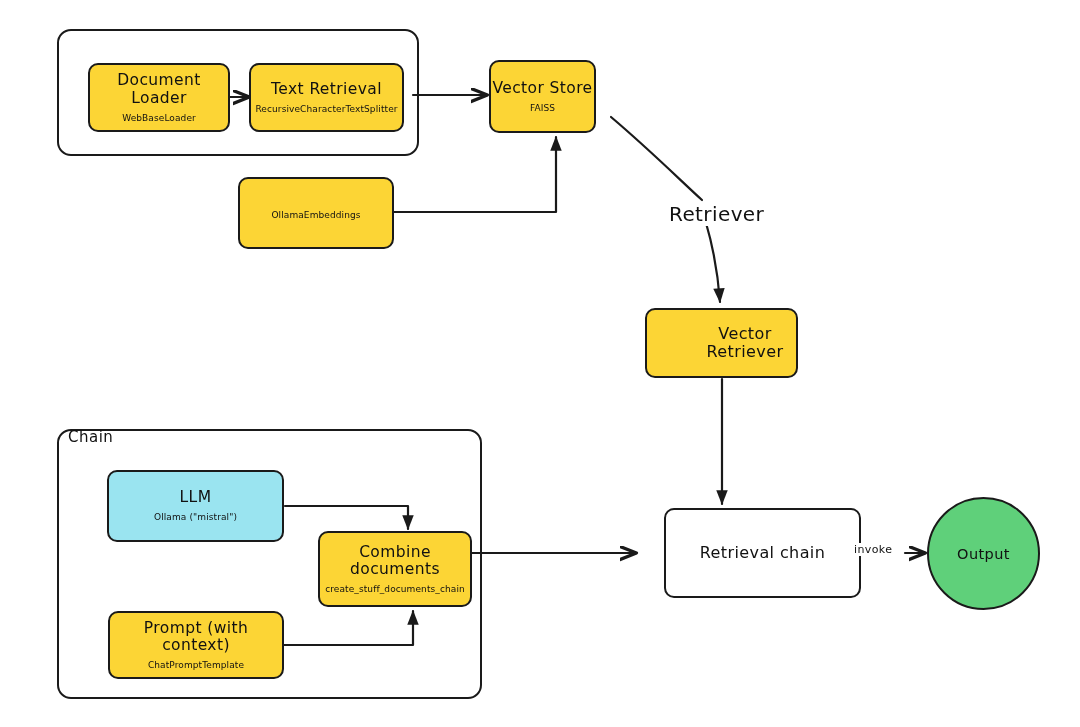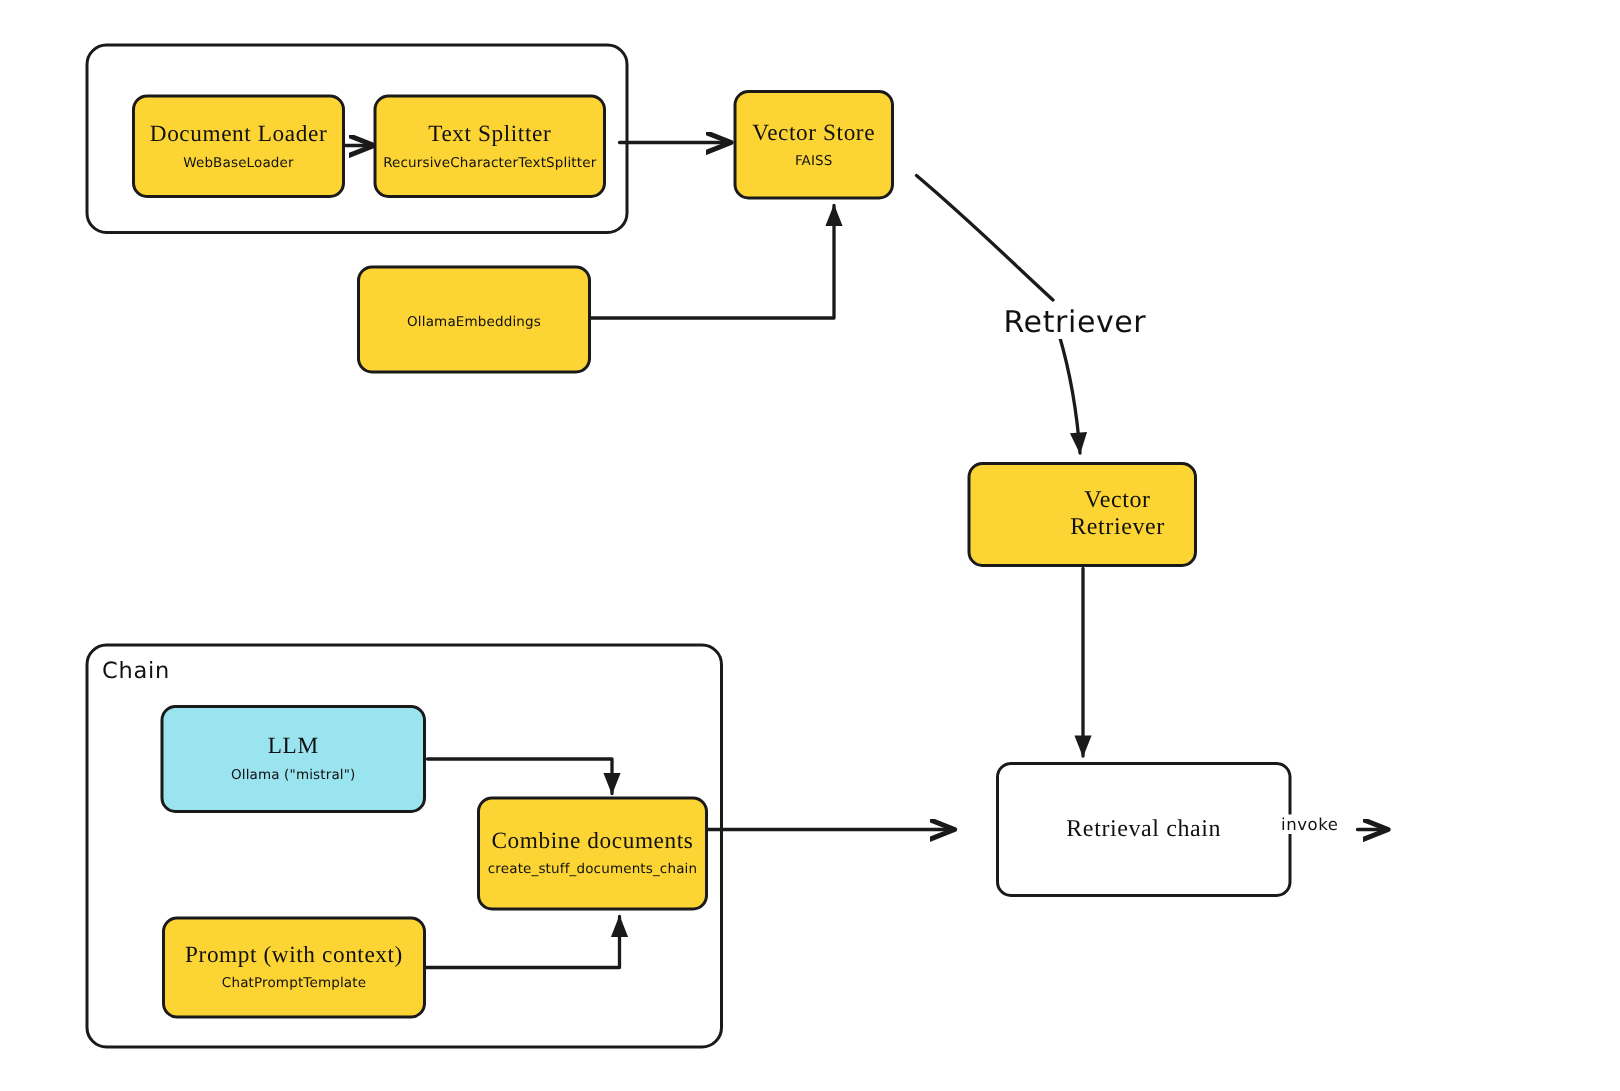--- a/index.html
+++ b/index.html
@@ -5,21 +5,21 @@
   html,body{margin:0;padding:0;background:#ffffff;}
   body{width:1080px;height:727px;overflow:hidden;
        font-family:"DejaVu Sans","Liberation Sans",sans-serif;}
   #canvas{position:relative;width:1080px;height:727px;background:#ffffff;}
 
   
   .node{position:absolute;box-sizing:border-box;
         border:2.5px solid #1a1a1a;border-radius:10px;
         display:flex;flex-direction:column;align-items:center;justify-content:center;
         text-align:center;line-height:1.15;}
-  .node .title{font-size:15.5px;color:#111;letter-spacing:.4px;font-family:Liberation Serif, serif;}
+  .node .title{font-size:15.5px;color:#111;letter-spacing:.4px;}
   .node .sub{font-size:9px;color:#111;margin-top:5px;letter-spacing:.1px;text-align:center;}
   .node.big .title{font-size:16px;}
 
   .fill-yellow{background:#FCD535;}
   .fill-blue{background:#9AE4F0;}
   .fill-green{background:#5FD07A;}
   .fill-white{background:#ffffff;}
 
   
   .group{position:absolute;box-sizing:border-box;
@@ -75,29 +75,29 @@
       <path d="M472,553 L636,553" marker-end="url(#ah)"></path>
 
       <path d="M837,553 L851,553"></path>
       <path d="M905,553 L925,553" marker-end="url(#ah)"></path>
     </g>
   </svg>
 
   <div class="group" style="left:57px;top:29px;width:362px;height:127px;"></div>
 
   <div class="group" style="left:57px;top:429px;width:425px;height:270px;"></div>
-  <div class="group-label" style="left:68px;top:438px;">Chain</div>
+  <div class="group-label" style="left:68px;top:428px;">Chain</div>
 
   <div class="node fill-yellow" style="left:88px;top:63px;width:142px;height:69px;">
     <span class="title">Document Loader</span>
     <span class="sub">WebBaseLoader</span>
   </div>
 
   <div class="node fill-yellow" style="left:249px;top:63px;width:155px;height:69px;">
-    <span class="title">Text Splitter</span>
+    <span class="title">Text Retrieval</span>
     <span class="sub">RecursiveCharacterTextSplitter</span>
   </div>
 
   <div class="node fill-yellow" style="left:489px;top:60px;width:107px;height:73px;">
     <span class="title">Vector Store</span>
     <span class="sub">FAISS</span>
   </div>
 
   <div class="node fill-yellow" style="left:238px;top:177px;width:156px;height:72px;">
     <span class="sub">OllamaEmbeddings</span>
@@ -119,18 +119,21 @@
 
   <div class="node fill-yellow" style="left:108px;top:611px;width:176px;height:68px;">
     <span class="title">Prompt (with context)</span>
     <span class="sub">ChatPromptTemplate</span>
   </div>
 
   <div class="node fill-white big" style="left:640px;top:508px;width:197px;height:90px;margin-left:24px;">
     <span class="title">Retrieval chain</span>
   </div>
 
+  <div class="circle fill-green" style="left:927px;top:497px;width:113px;height:113px;">
+    <span class="title">Output</span>
+  </div>
 
   <div class="edge-label" style="left:667px;top:202px;">Retriever</div>
 
   <div class="edge-label small" style="left:852px;top:543px;">invoke</div>
 
 </div>
 
 </body></html>

